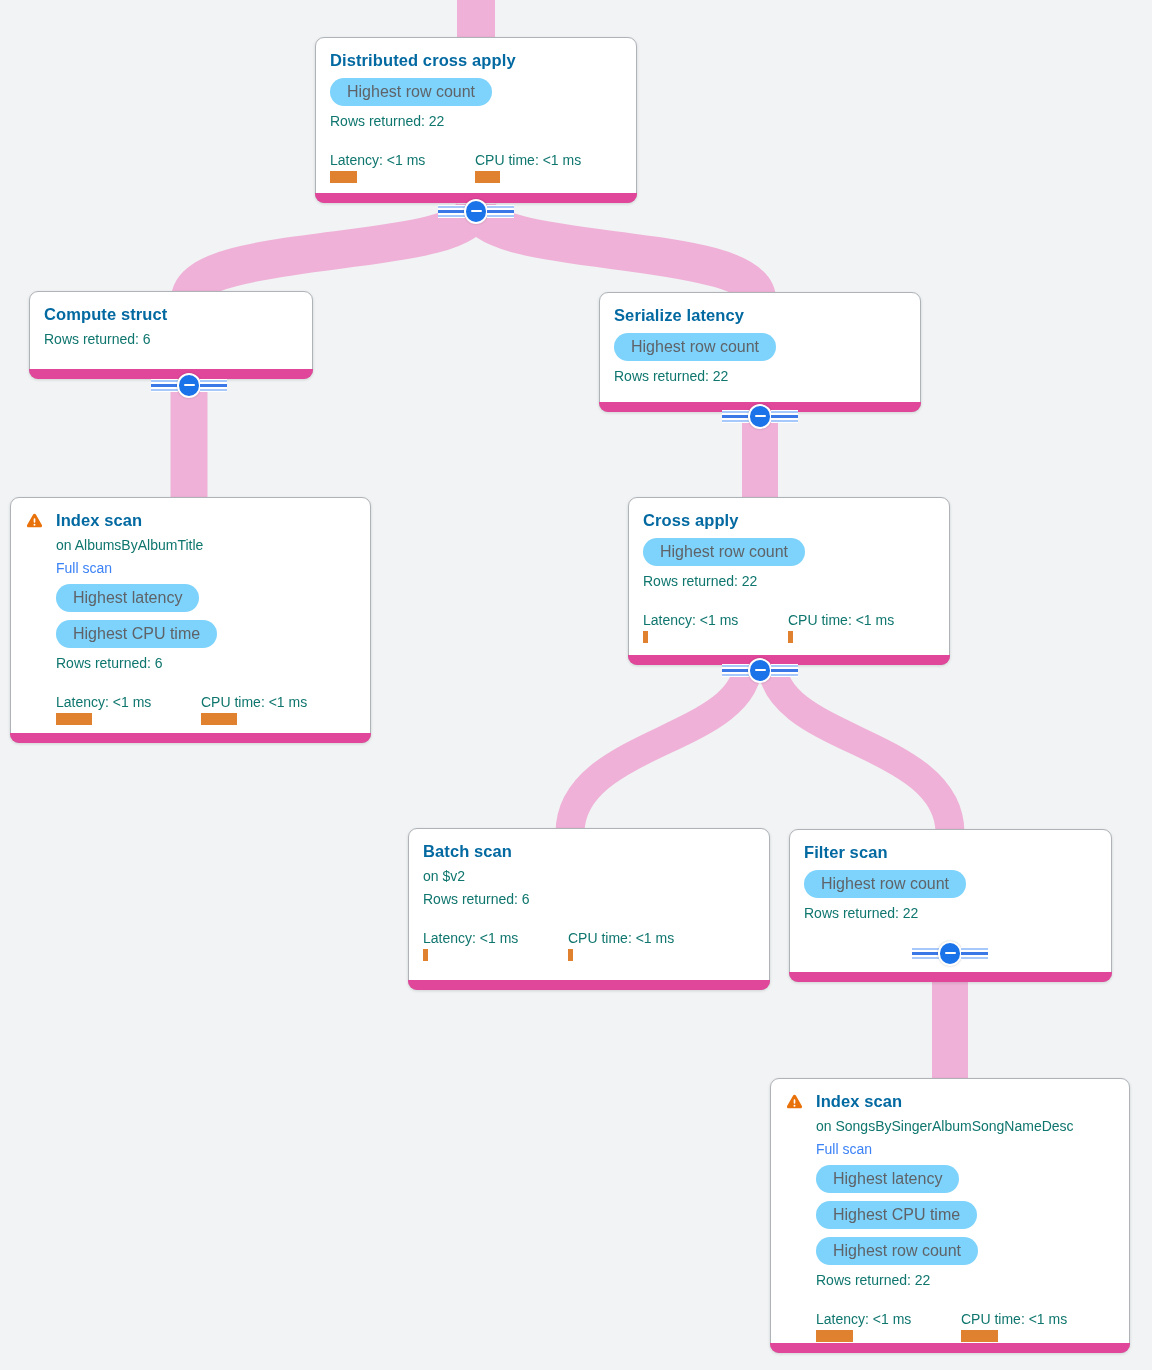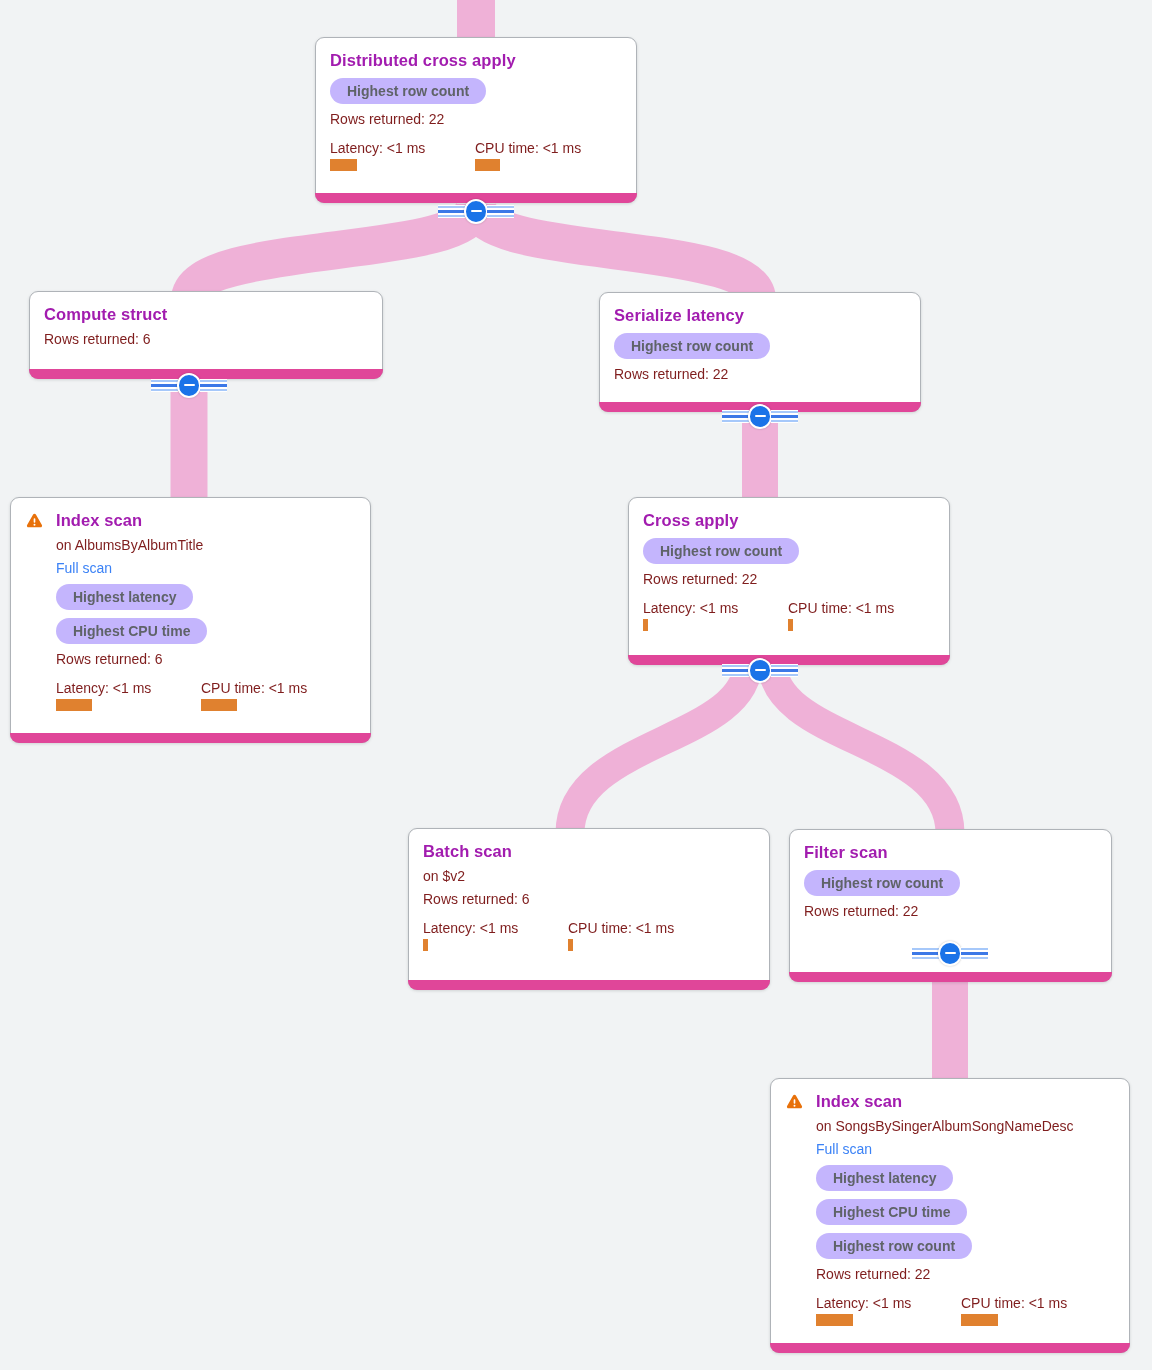--- a/index.html
+++ b/index.html
@@ -8,29 +8,29 @@
   #links{position:absolute;left:0;top:0;z-index:0;}
   .node{
     position:absolute;z-index:1;box-sizing:border-box;
     background:#FFFFFF;border:1px solid #AFB3B8;border-radius:9px;
     box-shadow:0 1px 3px rgba(60,64,67,.18);
     padding:13px 14px 0 14px;cursor:pointer;
   }
   .accent{position:absolute;left:-1px;right:-1px;bottom:-1px;height:10px;
     background:#E04699;border-radius:0 0 9px 9px;}
   .title-row{display:flex;align-items:center;gap:12px;}
-  .title{font-size:16.5px;font-weight:bold;color:#a21caf;letter-spacing:.1px;}
+  .title{font-size:16.5px;font-weight:bold;color:#0369a1;letter-spacing:.1px;}
   .warn{width:19px;height:19px;flex:0 0 19px;display:inline-flex;}
   .body.indent{margin-left:31px;}
-  .line{font-size:14px;color:#7f1d1d;margin-top:7px;}
+  .line{font-size:14px;color:#0f766e;margin-top:7px;}
   .muted{color:#3b82f6;}
   .badge-row{margin-top:8px;}
-  .badge{display:inline-block;background:#c4b5fd;color:#5F6368;font-size:14px;
-    padding:5px 17px;border-radius:15px;white-space:nowrap;font-weight:bold;}
-  .metrics{display:flex;margin-top:6px;}
+  .badge{display:inline-block;background:#7dd3fc;color:#5F6368;font-size:16px;
+    padding:5px 17px;border-radius:15px;white-space:nowrap;}
+  .metrics{display:flex;margin-top:16px;}
   .metric{width:145px;}
   .bar{height:12px;background:#E0812F;margin-top:3px;width:20px;}
   .collapse{position:absolute;z-index:2;width:76px;height:22px;display:flex;
     align-items:center;justify-content:center;cursor:pointer;}
   .stripe{width:27px;height:13px;background:
     linear-gradient(to bottom,#FFFFFF 0 1px,#A6C8FA 1px 3px,#FFFFFF 3px 5px,
       #3B78E7 5px 8px,#FFFFFF 8px 10px,#A6C8FA 10px 12px,#FFFFFF 12px 13px);}
   .circle{width:21px;height:21px;border-radius:50%;background:#1A73E8;
     border:2px solid #FFFFFF;box-sizing:content-box;display:flex;align-items:center;
     justify-content:center;margin:0 -1px;box-shadow:0 0 2px rgba(0,0,0,.25);}
@@ -68,21 +68,21 @@
         </div>
         <div class="metric">
           <div class="line">CPU time: &lt;1 ms</div>
           <div class="bar" style="width: 25px;"></div>
         </div>
       </div>
     </div>
     <div class="accent"></div>
   </div>
 
-  <div class="node" style="left:29px;top:291px;width:354px;height:88px;">
+  <div class="node" style="left:29px;top:291px;width:284px;height:88px;">
     <div class="title-row">
       <div class="title">Compute struct</div>
     </div>
     <div class="body">
       <div class="line">Rows returned: 6</div>
     </div>
     <div class="accent"></div>
   </div>
 
   <div class="node" style="left:599px;top:292px;width:322px;height:120px;">

